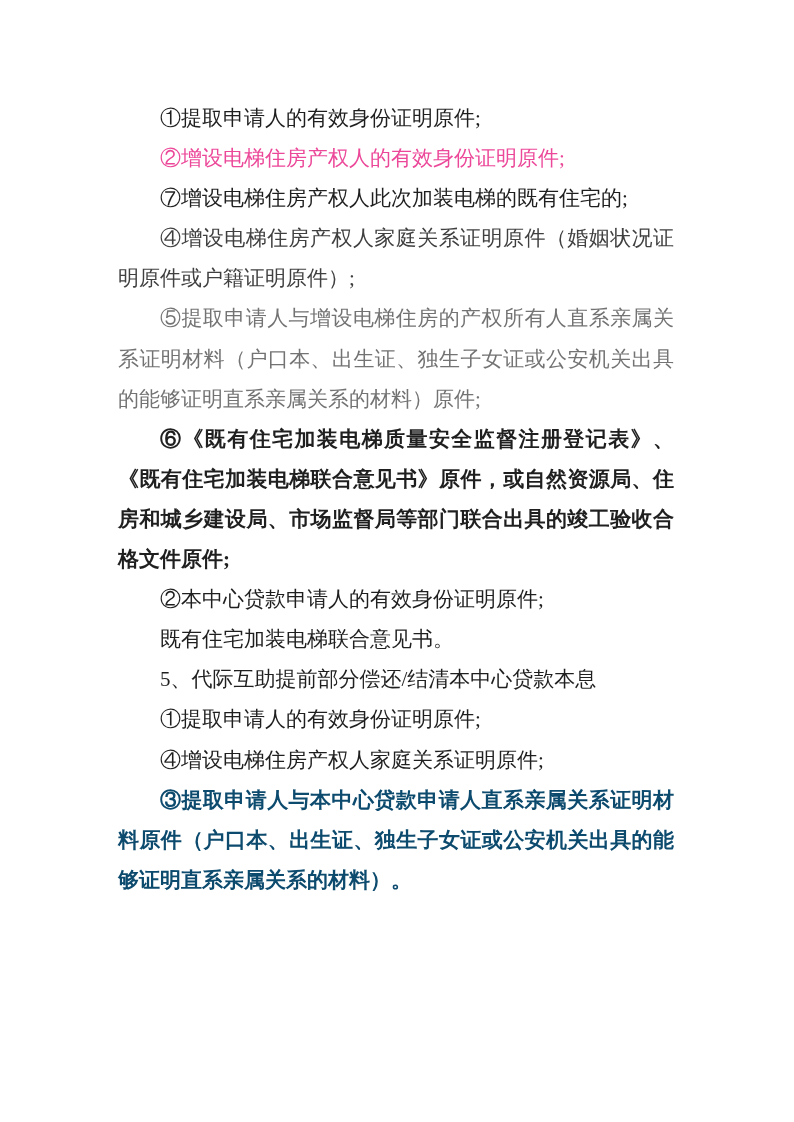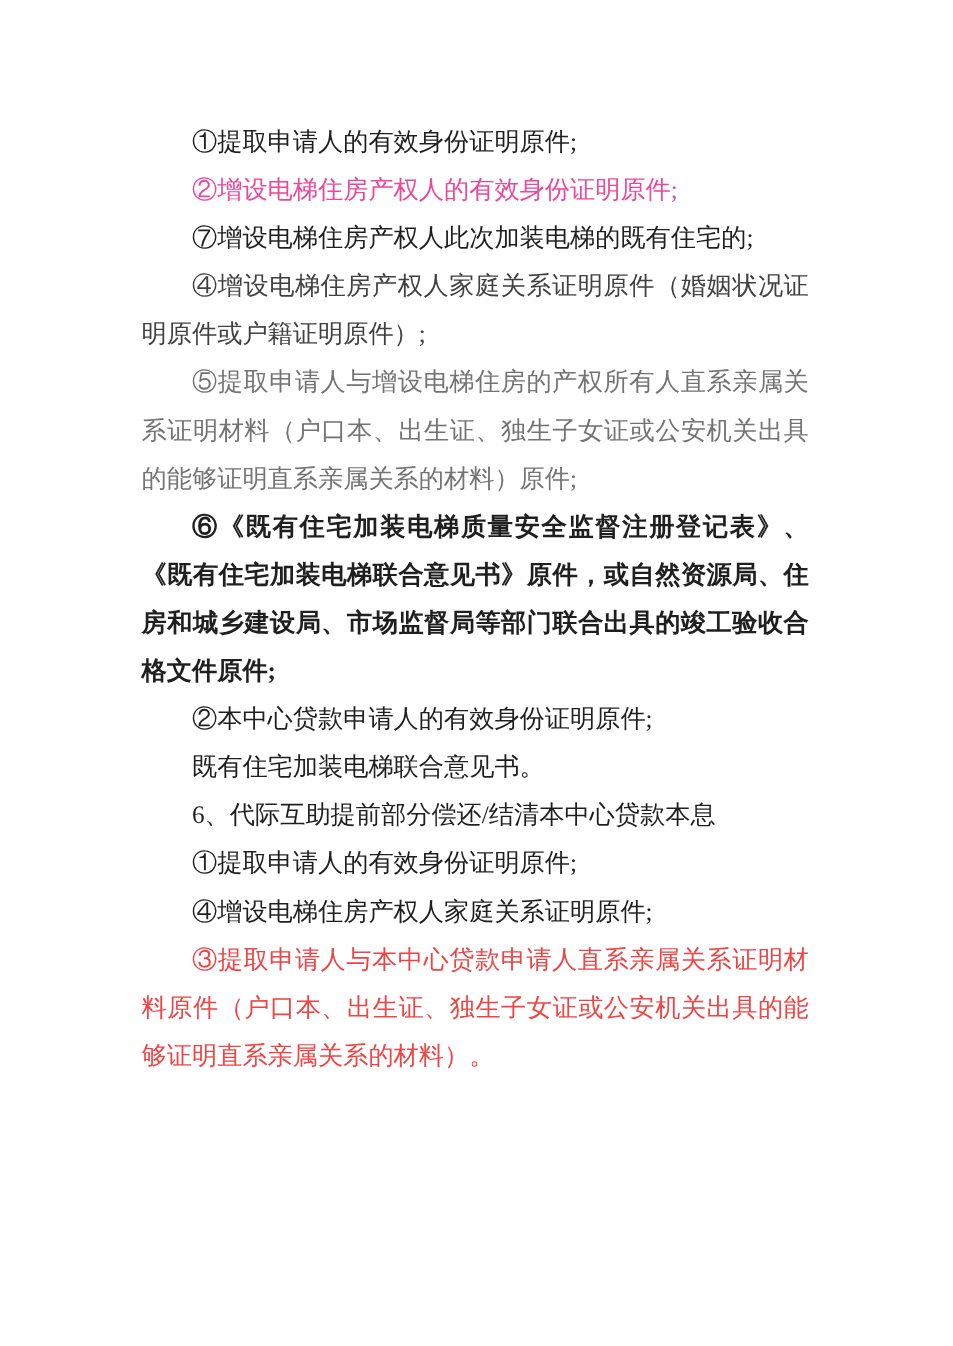--- a/index.html
+++ b/index.html
@@ -35,18 +35,18 @@
 <div class="page">
   <div class="doc-body">
       <p style="color: rgb(31, 31, 31);">①提取申请人的有效身份证明原件;</p>
       <p style="color: #ec4899;">②增设电梯住房产权人的有效身份证明原件;</p>
       <p style="color: rgb(31, 31, 31);">⑦增设电梯住房产权人此次加装电梯的既有住宅的;</p>
       <p style="color: #404040;">④增设电梯住房产权人家庭关系证明原件（婚姻状况证明原件或户籍证明原件）;</p>
       <p style="color: #737373;">⑤提取申请人与增设电梯住房的产权所有人直系亲属关系证明材料（户口本、出生证、独生子女证或公安机关出具的能够证明直系亲属关系的材料）原件;</p>
       <p style="color: rgb(31, 31, 31); font-weight: bold;">⑥《既有住宅加装电梯质量安全监督注册登记表》、《既有住宅加装电梯联合意见书》原件，或自然资源局、住房和城乡建设局、市场监督局等部门联合出具的竣工验收合格文件原件;</p>
       <p style="color: rgb(31, 31, 31);">②本中心贷款申请人的有效身份证明原件;</p>
       <p style="color: rgb(31, 31, 31);">既有住宅加装电梯联合意见书。</p>
-      <p style="color: rgb(31, 31, 31);">6、代际互助提前部分偿还/结清本中心贷款本息</p>
+      <p style="color: rgb(31, 31, 31);">5、代际互助提前部分偿还/结清本中心贷款本息</p>
       <p style="color: rgb(31, 31, 31);">①提取申请人的有效身份证明原件;</p>
       <p style="color: rgb(31, 31, 31);">④增设电梯住房产权人家庭关系证明原件;</p>
-      <p style="color: #ef4444;">③提取申请人与本中心贷款申请人直系亲属关系证明材料原件（户口本、出生证、独生子女证或公安机关出具的能够证明直系亲属关系的材料）。</p>
+      <p style="color: #0c4a6e; font-weight: bold;">③提取申请人与本中心贷款申请人直系亲属关系证明材料原件（户口本、出生证、独生子女证或公安机关出具的能够证明直系亲属关系的材料）。</p>
     </div>
 </div>
 
 </body></html>

